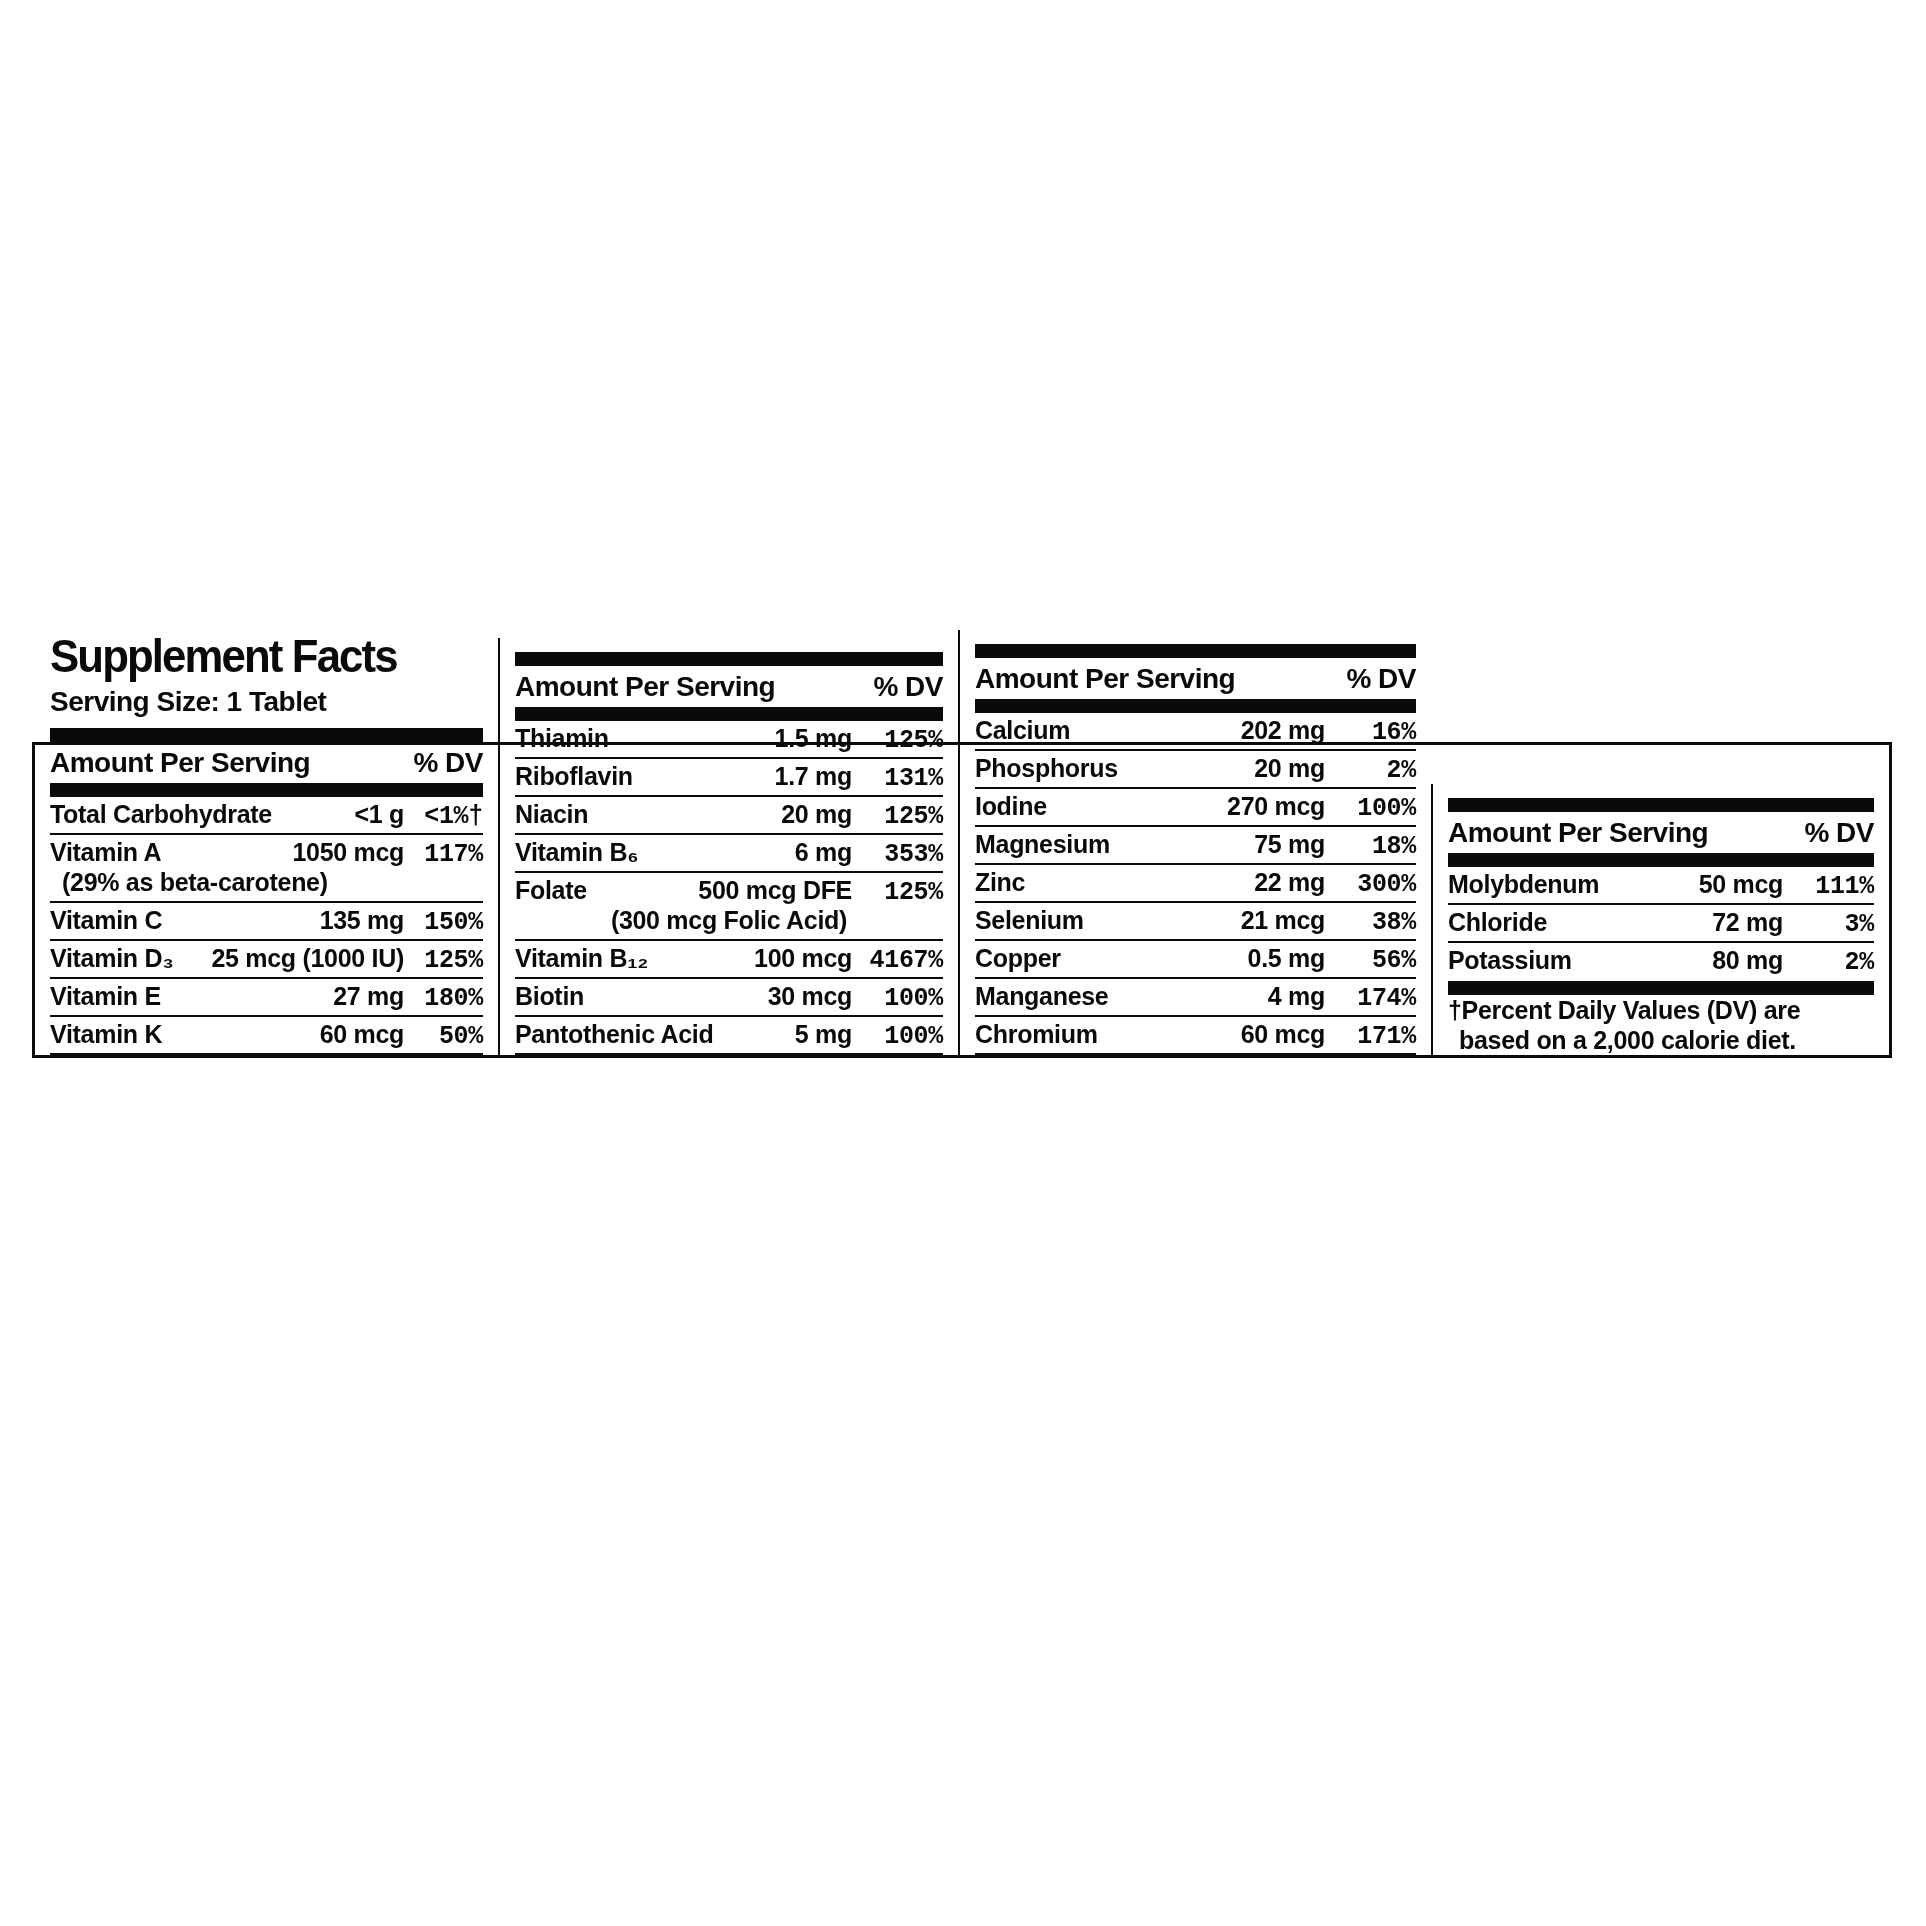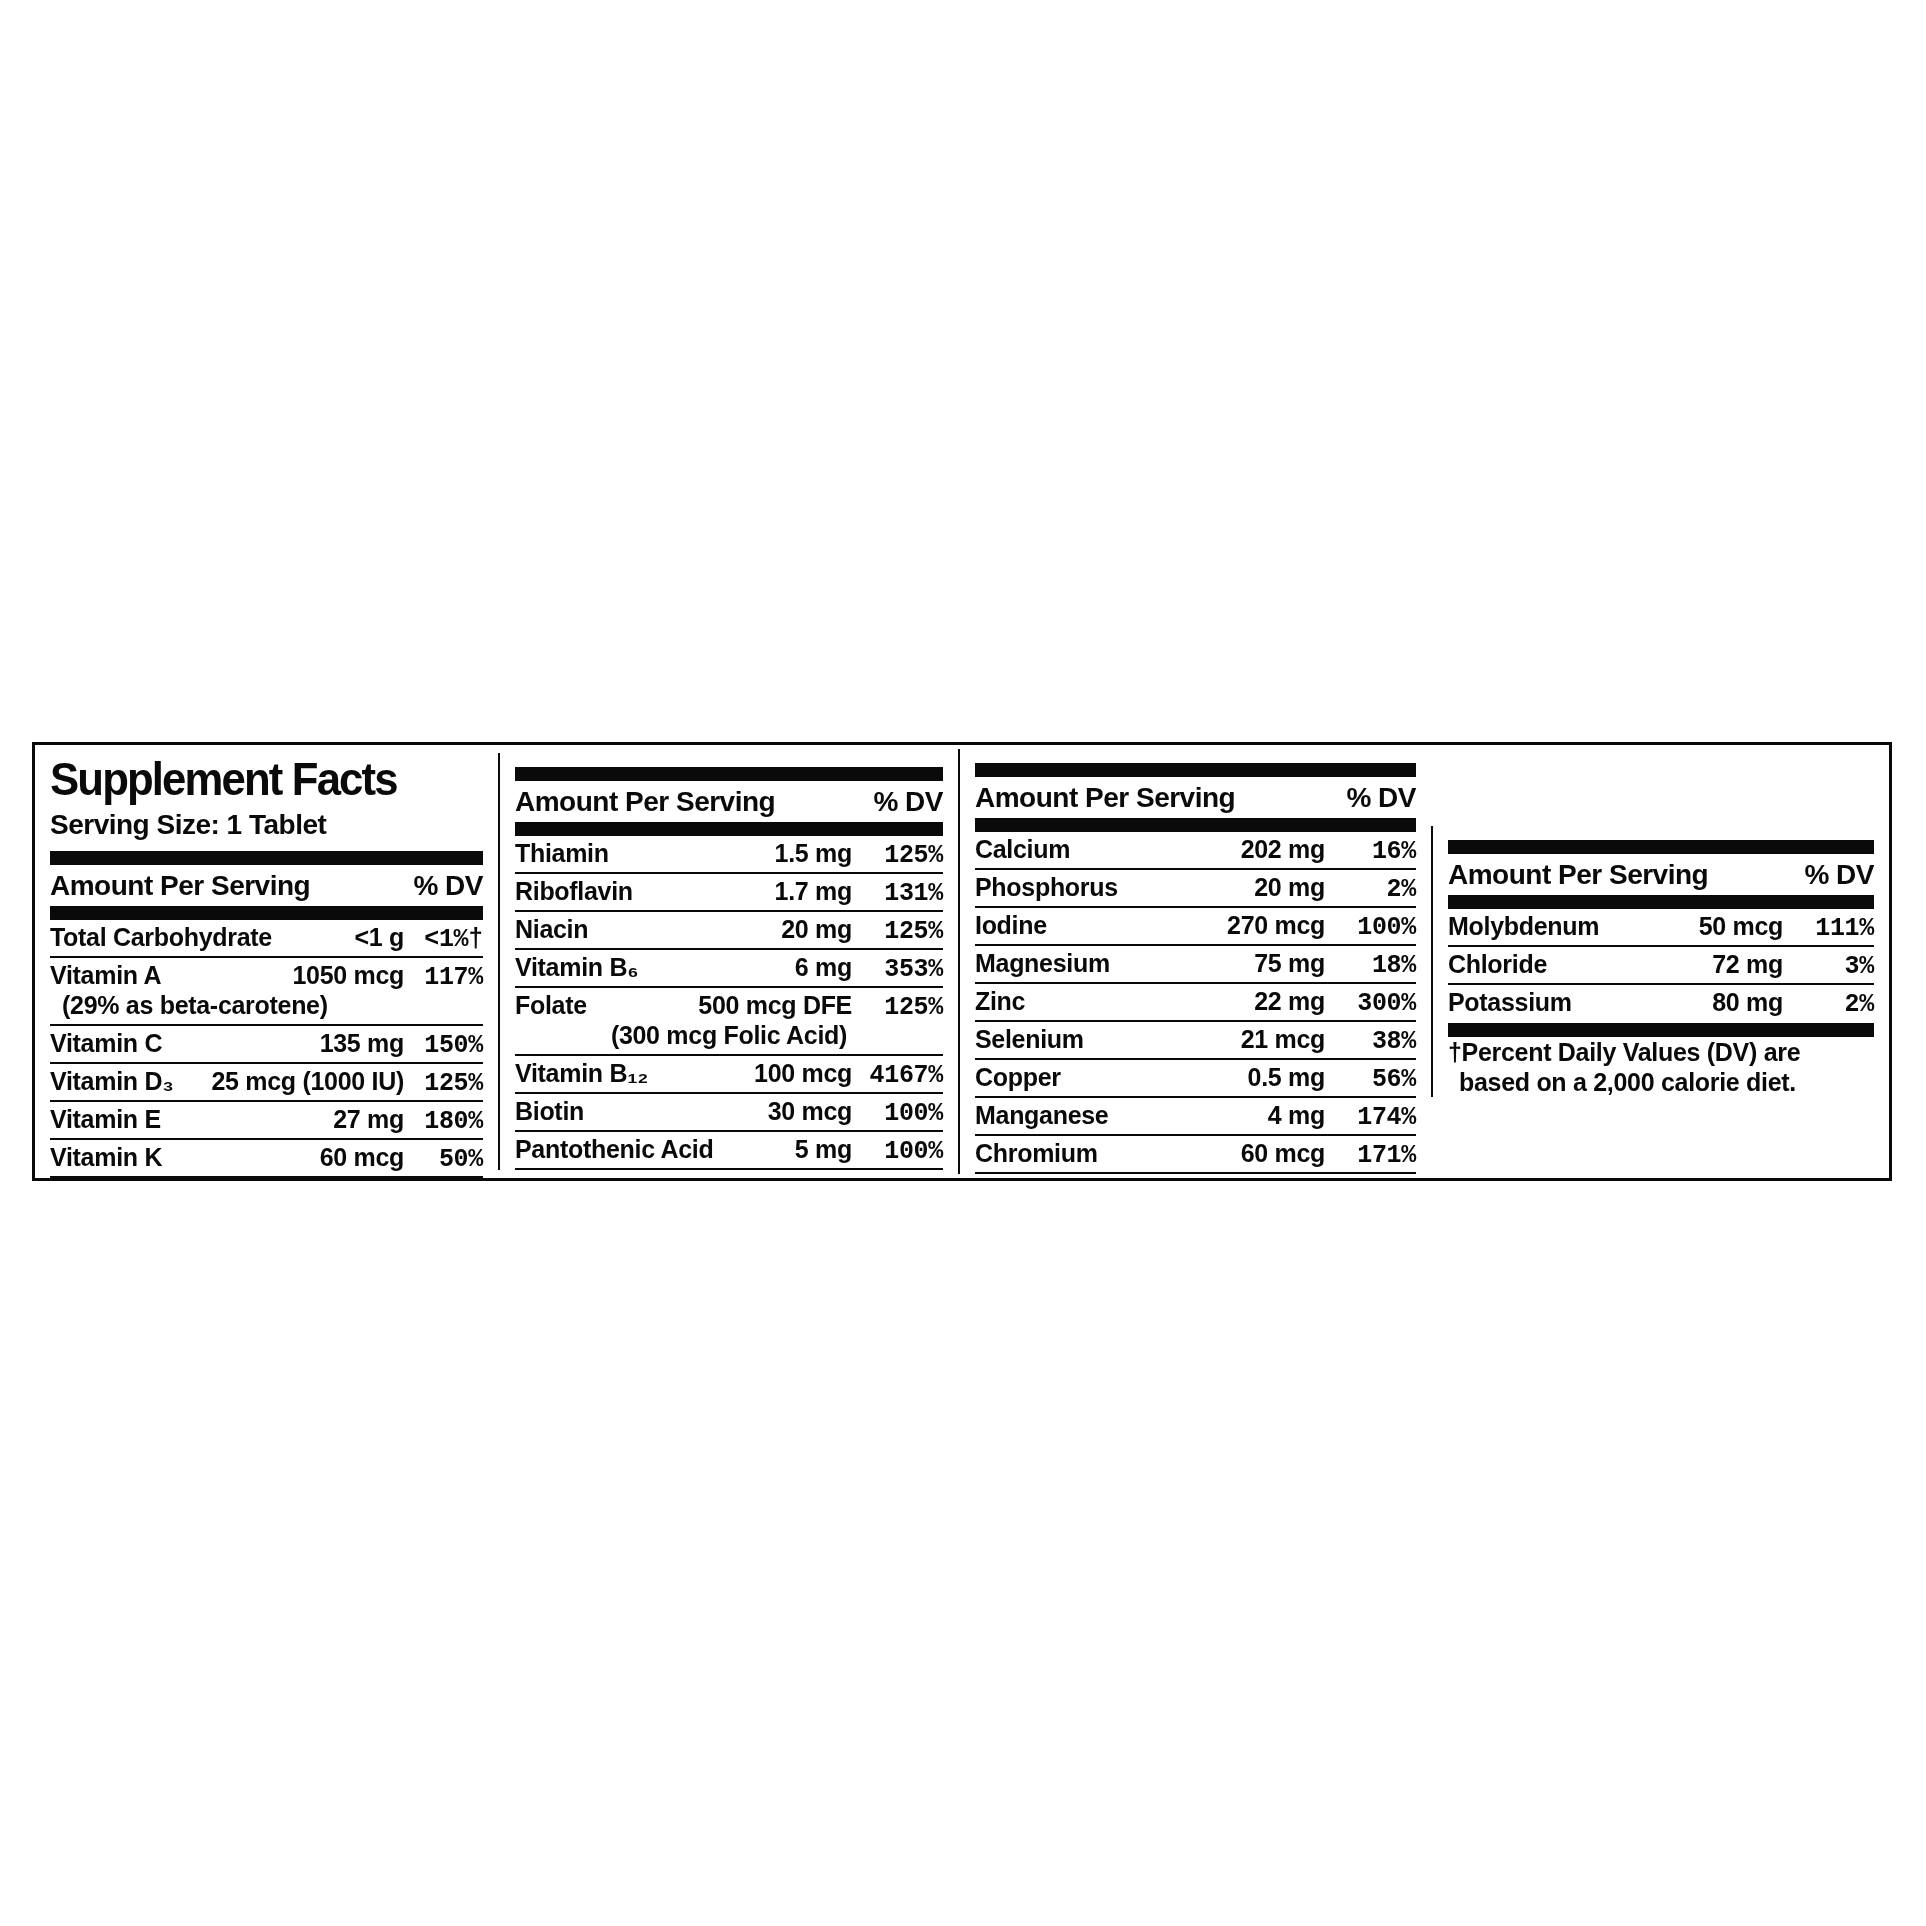--- a/index.html
+++ b/index.html
@@ -9,26 +9,26 @@
     height: 1927px;
     background: #ffffff;
     font-family: "Liberation Sans", "DejaVu Sans", sans-serif;
     color: #0a0a0a;
   }
   .label-wrap {
     position: absolute;
     left: 32px;
     top: 742px;
     width: 1860px;
-    height: 439px;
+    height: 316px;
     box-sizing: border-box;
     border: 3px solid #0a0a0a;
     background: #ffffff;
     display: flex;
-    align-items: center;
+    align-items: flex-end;
   }
   .col {
     box-sizing: border-box;
     padding: 0 15px;
     overflow: hidden;
   }
   .col + .col { border-left: 2px solid #0a0a0a; }
   .col1 { width: 463px; }
   .col2 { width: 460px; }
   .col3 { width: 473px; }

